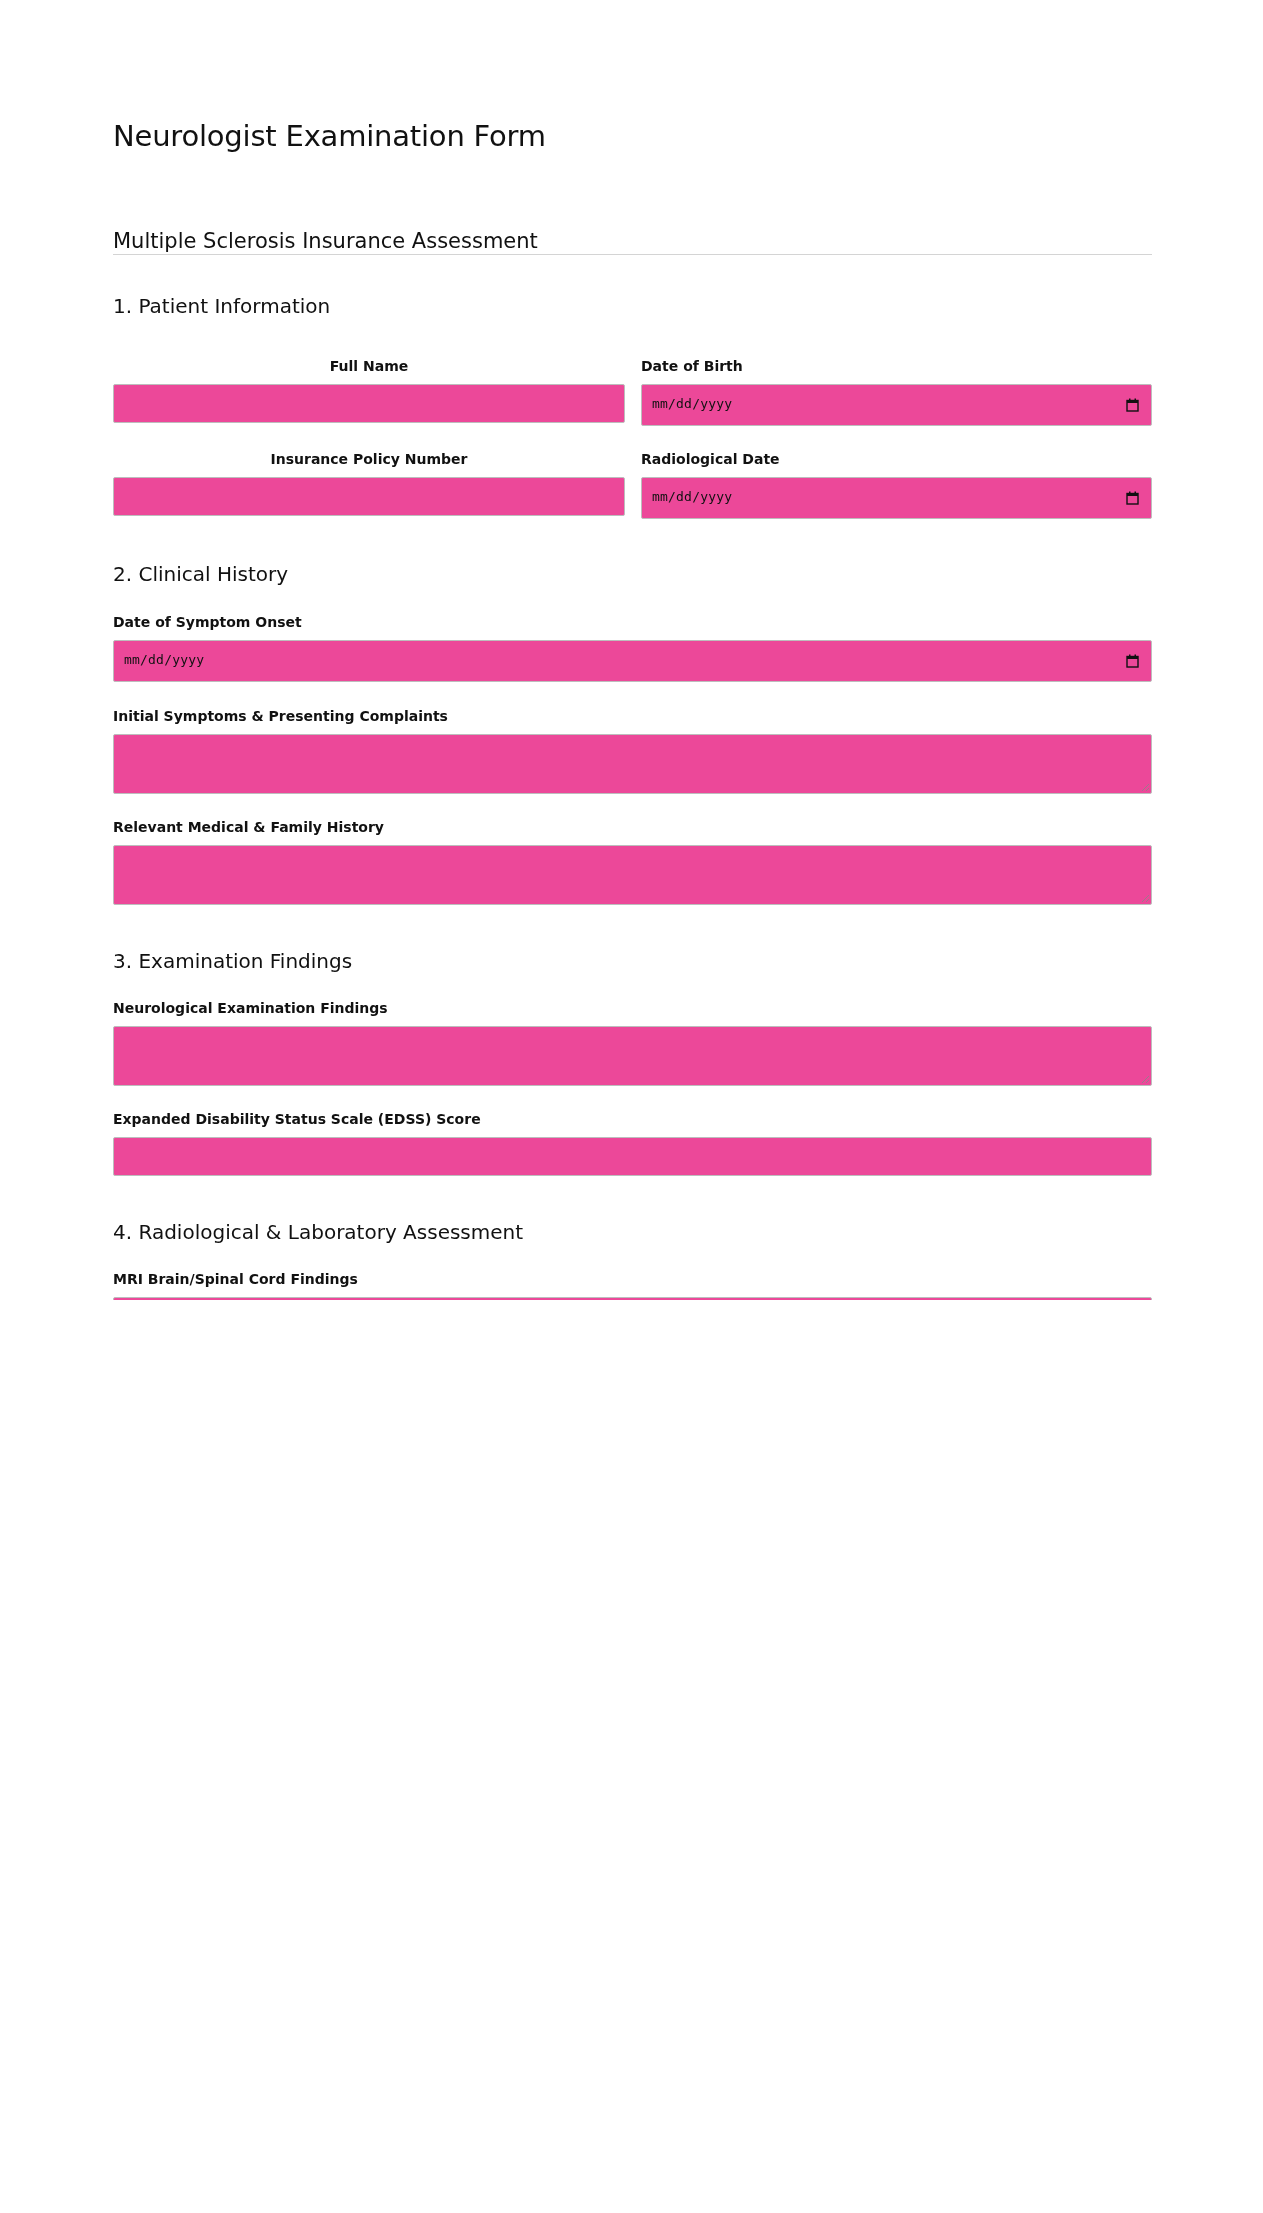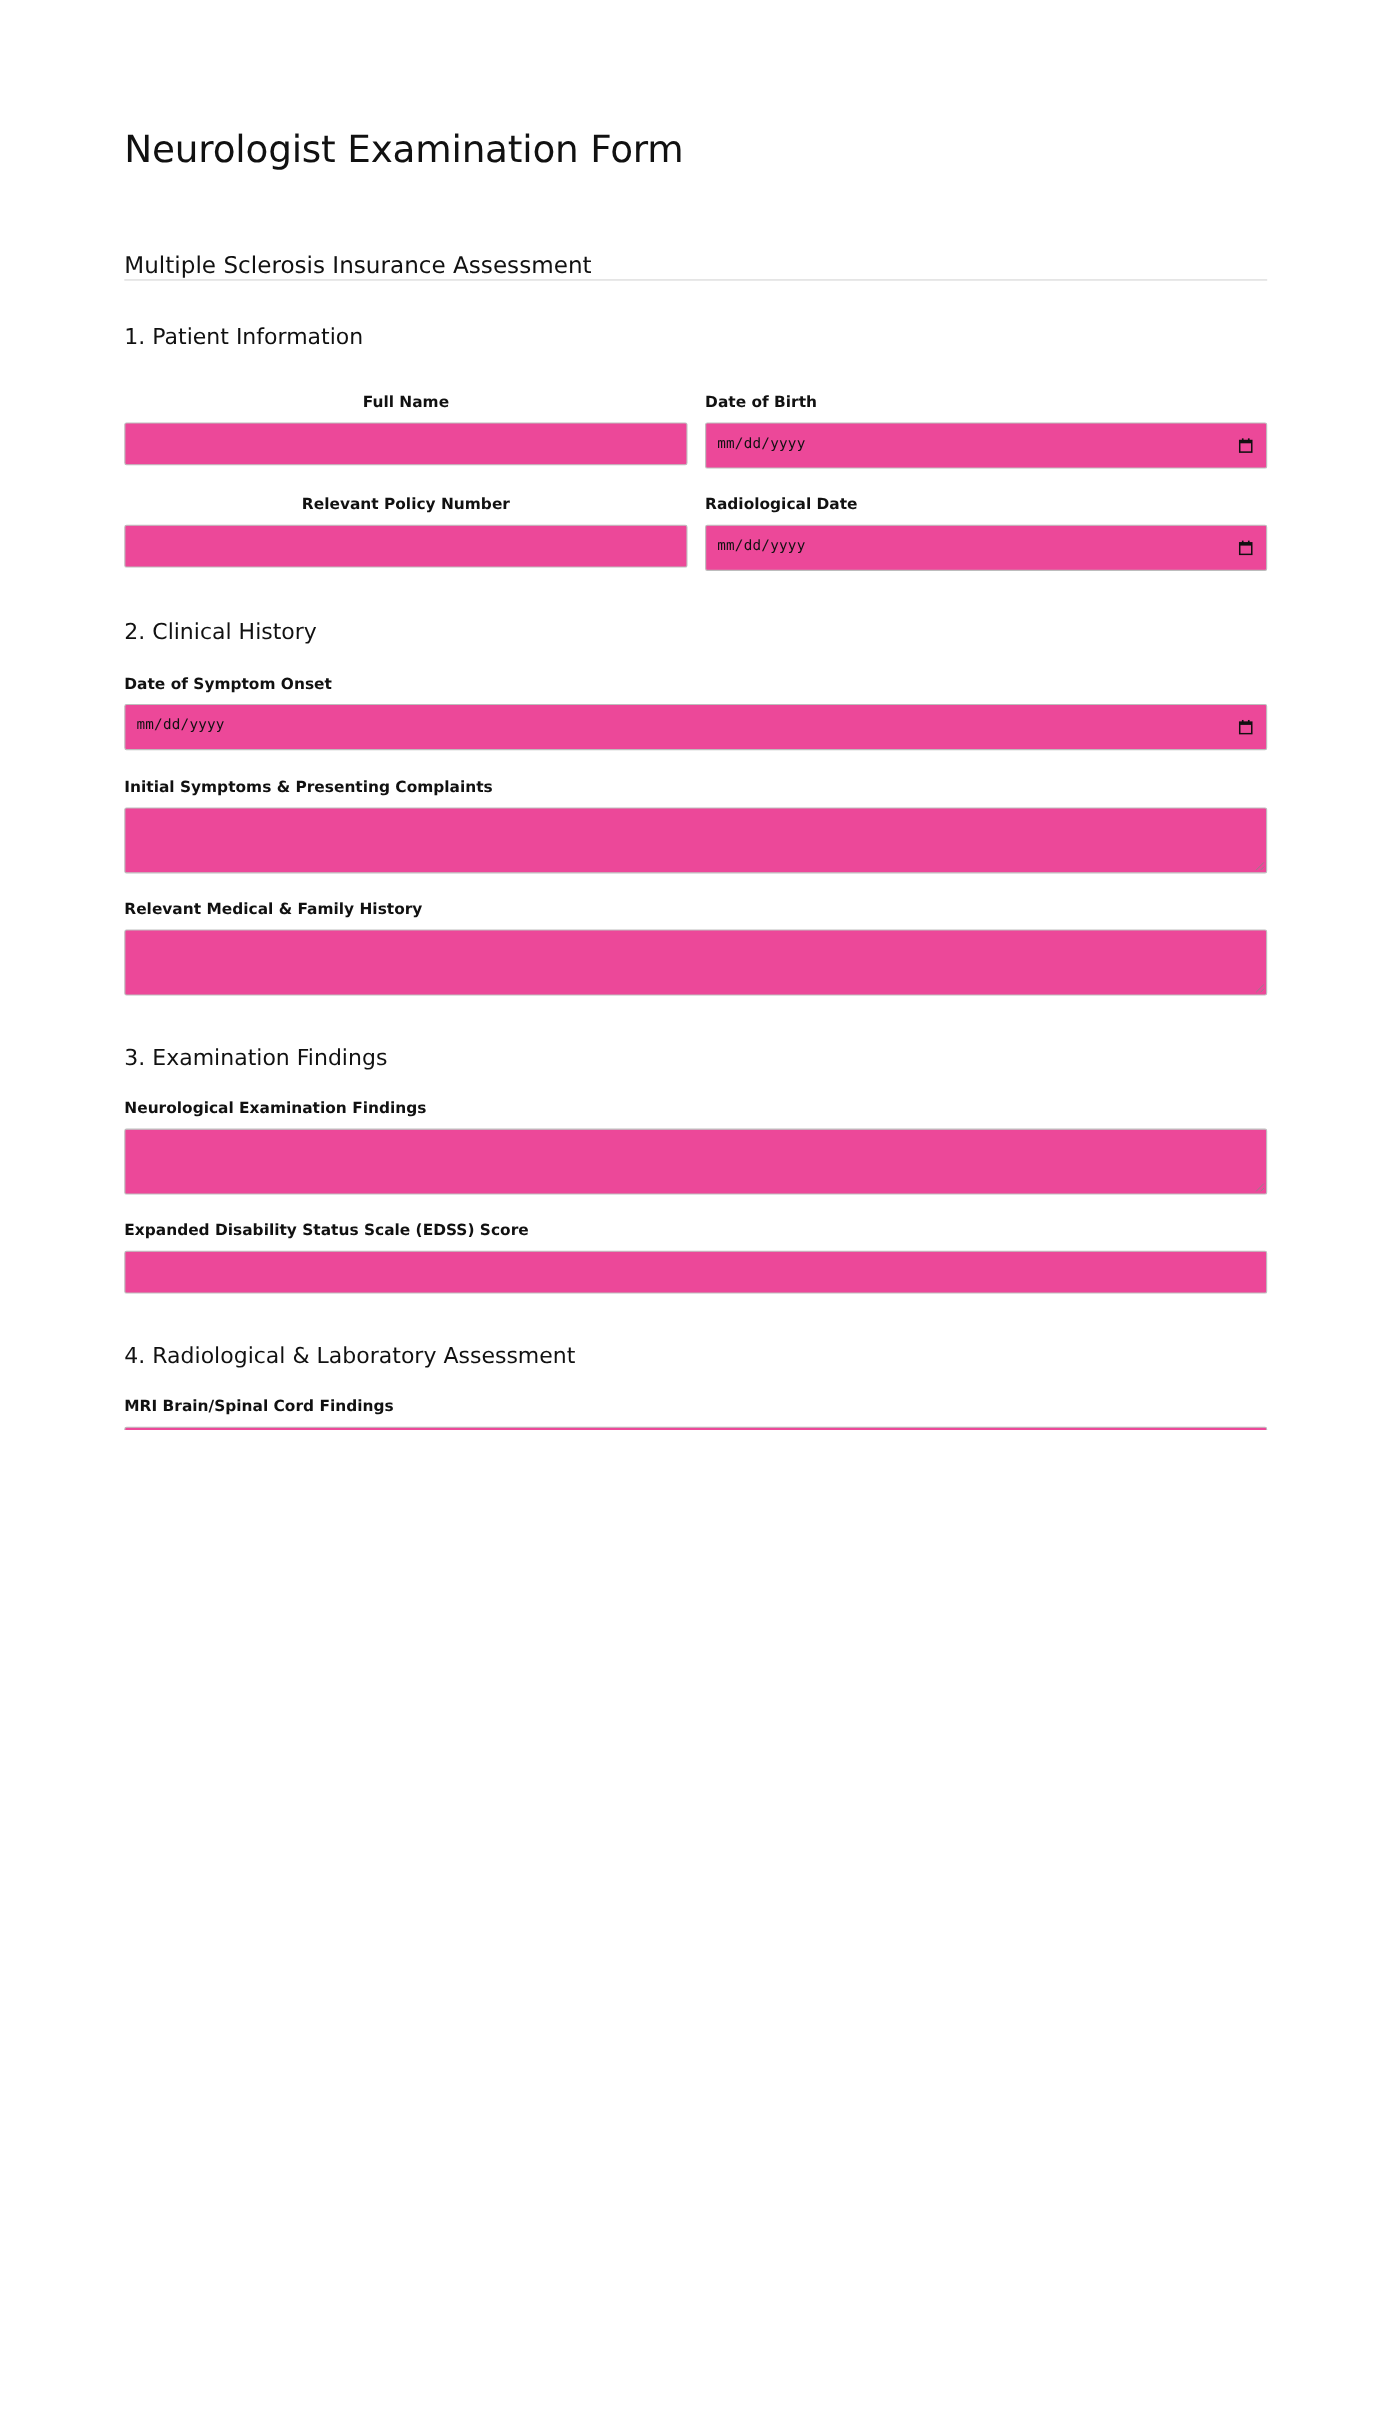--- a/index.html
+++ b/index.html
@@ -24,21 +24,21 @@
     .container {
       position: absolute;
       left: 113px;
       top: 0;
       width: 1039px;
     }
     .page-title {
       position: absolute;
       top: 116px;
       left: 0;
-      font-size: 34px;
+      font-size: 29px;
       font-weight: normal;
       letter-spacing: -0.2px;
       line-height: 40px;
       white-space: nowrap;
     }
     .page-subtitle {
       position: absolute;
       top: 188px;
       left: 0;
       font-size: 21px;
@@ -127,21 +127,21 @@
     <div class="date-input col-right" style="top:384px;">
       <span class="date-text">mm/dd/yyyy</span>
       <svg class="cal-icon" viewBox="0 0 13 14">
         <rect x="1" y="2.5" width="11" height="10.5" fill="none" stroke="#111" stroke-width="1.4"></rect>
         <rect x="1" y="2.5" width="11" height="2.5" fill="#111"></rect>
         <rect x="3" y="0.5" width="1.5" height="2.5" fill="#111"></rect>
         <rect x="8.5" y="0.5" width="1.5" height="2.5" fill="#111"></rect>
       </svg>
     </div>
 
-    <label class="field-label col-left" style="top:449px;">Relevant Policy Number</label>
+    <label class="field-label col-left" style="top:449px;">Insurance Policy Number</label>
     <div class="text-input col-left" style="top:477px;"></div>
 
     <label class="field-label col-right" style="top:449px;">Radiological Date</label>
     <div class="date-input col-right" style="top:477px;">
       <span class="date-text">mm/dd/yyyy</span>
       <svg class="cal-icon" viewBox="0 0 13 14">
         <rect x="1" y="2.5" width="11" height="10.5" fill="none" stroke="#111" stroke-width="1.4"></rect>
         <rect x="1" y="2.5" width="11" height="2.5" fill="#111"></rect>
         <rect x="3" y="0.5" width="1.5" height="2.5" fill="#111"></rect>
         <rect x="8.5" y="0.5" width="1.5" height="2.5" fill="#111"></rect>

